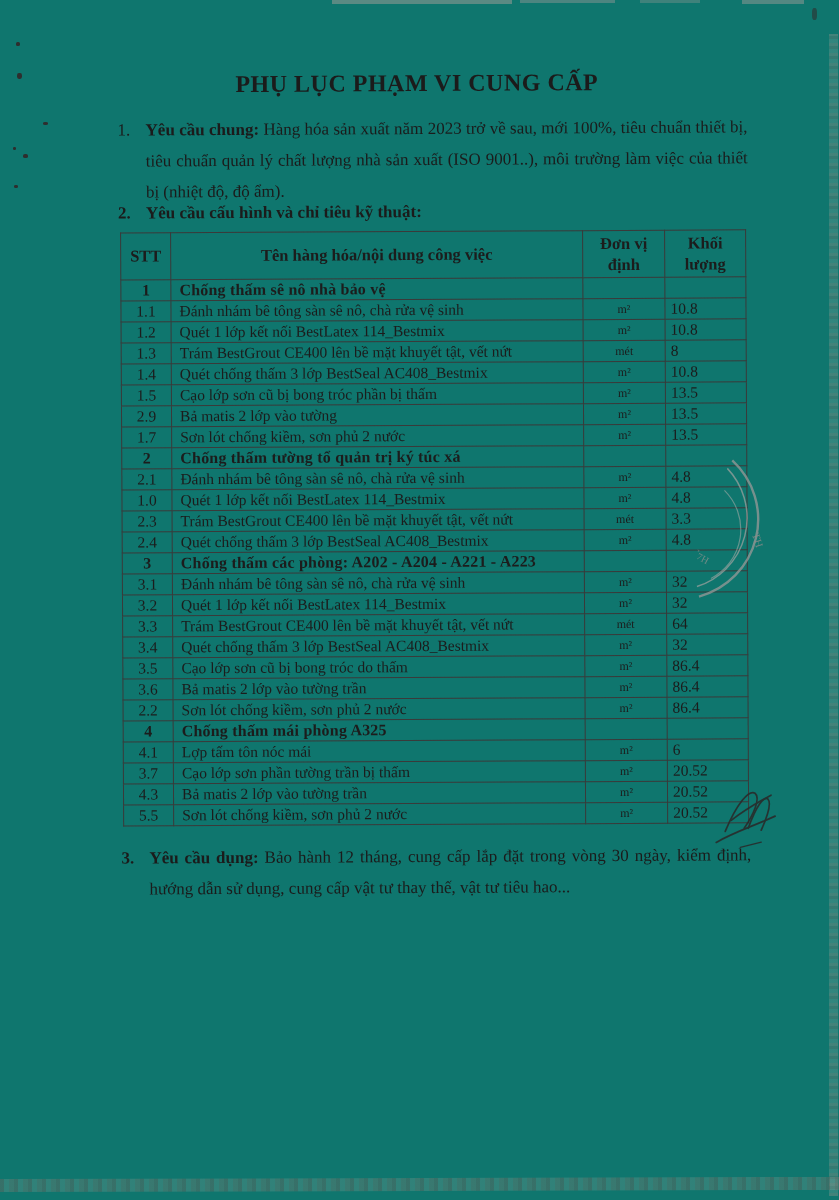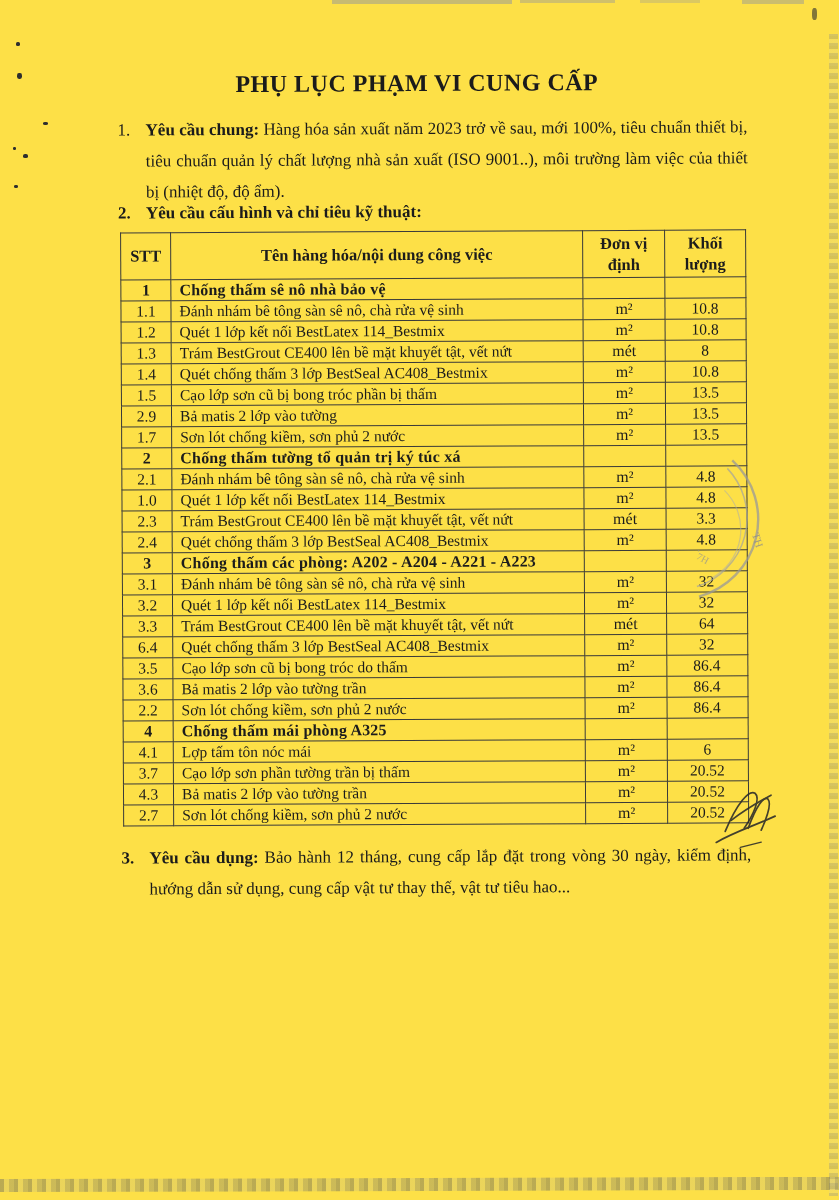--- a/index.html
+++ b/index.html
@@ -6,21 +6,21 @@
   body{
     width:839px;height:1200px;
     background:#f2f2ef;
     font-family:"Liberation Serif", serif;
     color:#1b1b1b;
     overflow:hidden;
     position:relative;
   }
   .page{
     position:absolute;inset:0;
-    background:#fde047;
+    background:#0f766e;
     overflow:hidden;
   }
   .tilt{
     position:absolute;inset:0;
     transform:rotate(-0.3deg);
     transform-origin:50% 50%;
   }
   .title{
     position:absolute;top:70px;left:0;width:100%;
     text-align:center;
@@ -66,22 +66,22 @@
   }
   .supply-table th{
     font-size:16.5px;font-weight:700;
     text-align:center;
     height:46px;
     line-height:1.3;
     white-space:normal;
   }
   .supply-table td.col-stt{text-align:center;}
   .supply-table td.col-name{text-align:left;padding-left:8px;}
-  .supply-table td.col-unit{text-align:center;font-size:16px;}
-  .supply-table td.col-qty{text-align:center;padding-right:6px;}
+  .supply-table td.col-unit{text-align:center;font-size:12px;}
+  .supply-table td.col-qty{text-align:left;padding-right:6px;}
   .supply-table tr.section-row td{font-weight:700;font-size:16px;}
   .supply-table tr.section-row td.col-name{letter-spacing:0.2px;}
 
   
   .artifact{position:absolute;pointer-events:none;}
   .speck{background:#2e2e2e;border-radius:40%;}
   .top-dash{background:#9a9a96;top:0;}
   .edge-right{
     left:829px;top:34px;width:9px;height:1162px;
     background:repeating-linear-gradient(0deg,
@@ -233,21 +233,21 @@
             <td class="col-unit">m²</td>
             <td class="col-qty">32</td>
           </tr>
           <tr>
             <td class="col-stt">3.3</td>
             <td class="col-name">Trám BestGrout CE400 lên bề mặt khuyết tật, vết nứt</td>
             <td class="col-unit">mét</td>
             <td class="col-qty">64</td>
           </tr>
           <tr>
-            <td class="col-stt">6.4</td>
+            <td class="col-stt">3.4</td>
             <td class="col-name">Quét chống thấm 3 lớp BestSeal AC408_Bestmix</td>
             <td class="col-unit">m²</td>
             <td class="col-qty">32</td>
           </tr>
           <tr>
             <td class="col-stt">3.5</td>
             <td class="col-name">Cạo lớp sơn cũ bị bong tróc do thấm</td>
             <td class="col-unit">m²</td>
             <td class="col-qty">86.4</td>
           </tr>
@@ -281,21 +281,21 @@
             <td class="col-unit">m²</td>
             <td class="col-qty">20.52</td>
           </tr>
           <tr>
             <td class="col-stt">4.3</td>
             <td class="col-name">Bả matis 2 lớp vào tường trần</td>
             <td class="col-unit">m²</td>
             <td class="col-qty">20.52</td>
           </tr>
           <tr>
-            <td class="col-stt">2.7</td>
+            <td class="col-stt">5.5</td>
             <td class="col-name">Sơn lót chống kiềm, sơn phủ 2 nước</td>
             <td class="col-unit">m²</td>
             <td class="col-qty">20.52</td>
           </tr>
         </tbody>
     </table>
 
     <div class="list-item item-3">
       <span class="num">3.</span>
       <span class="lbl">Yêu cầu dụng:</span>

